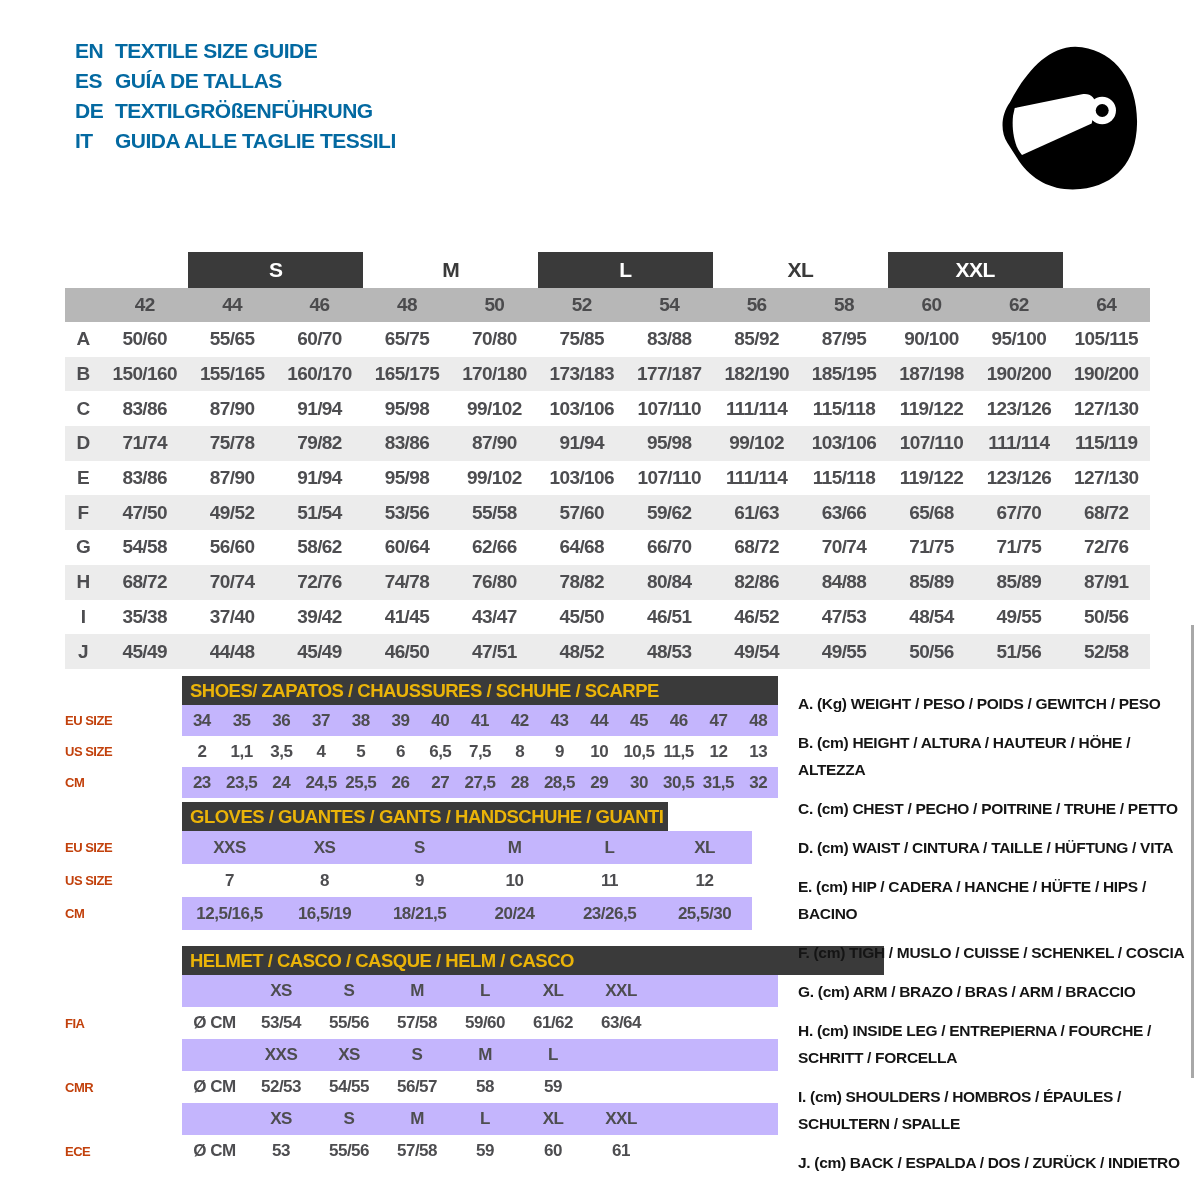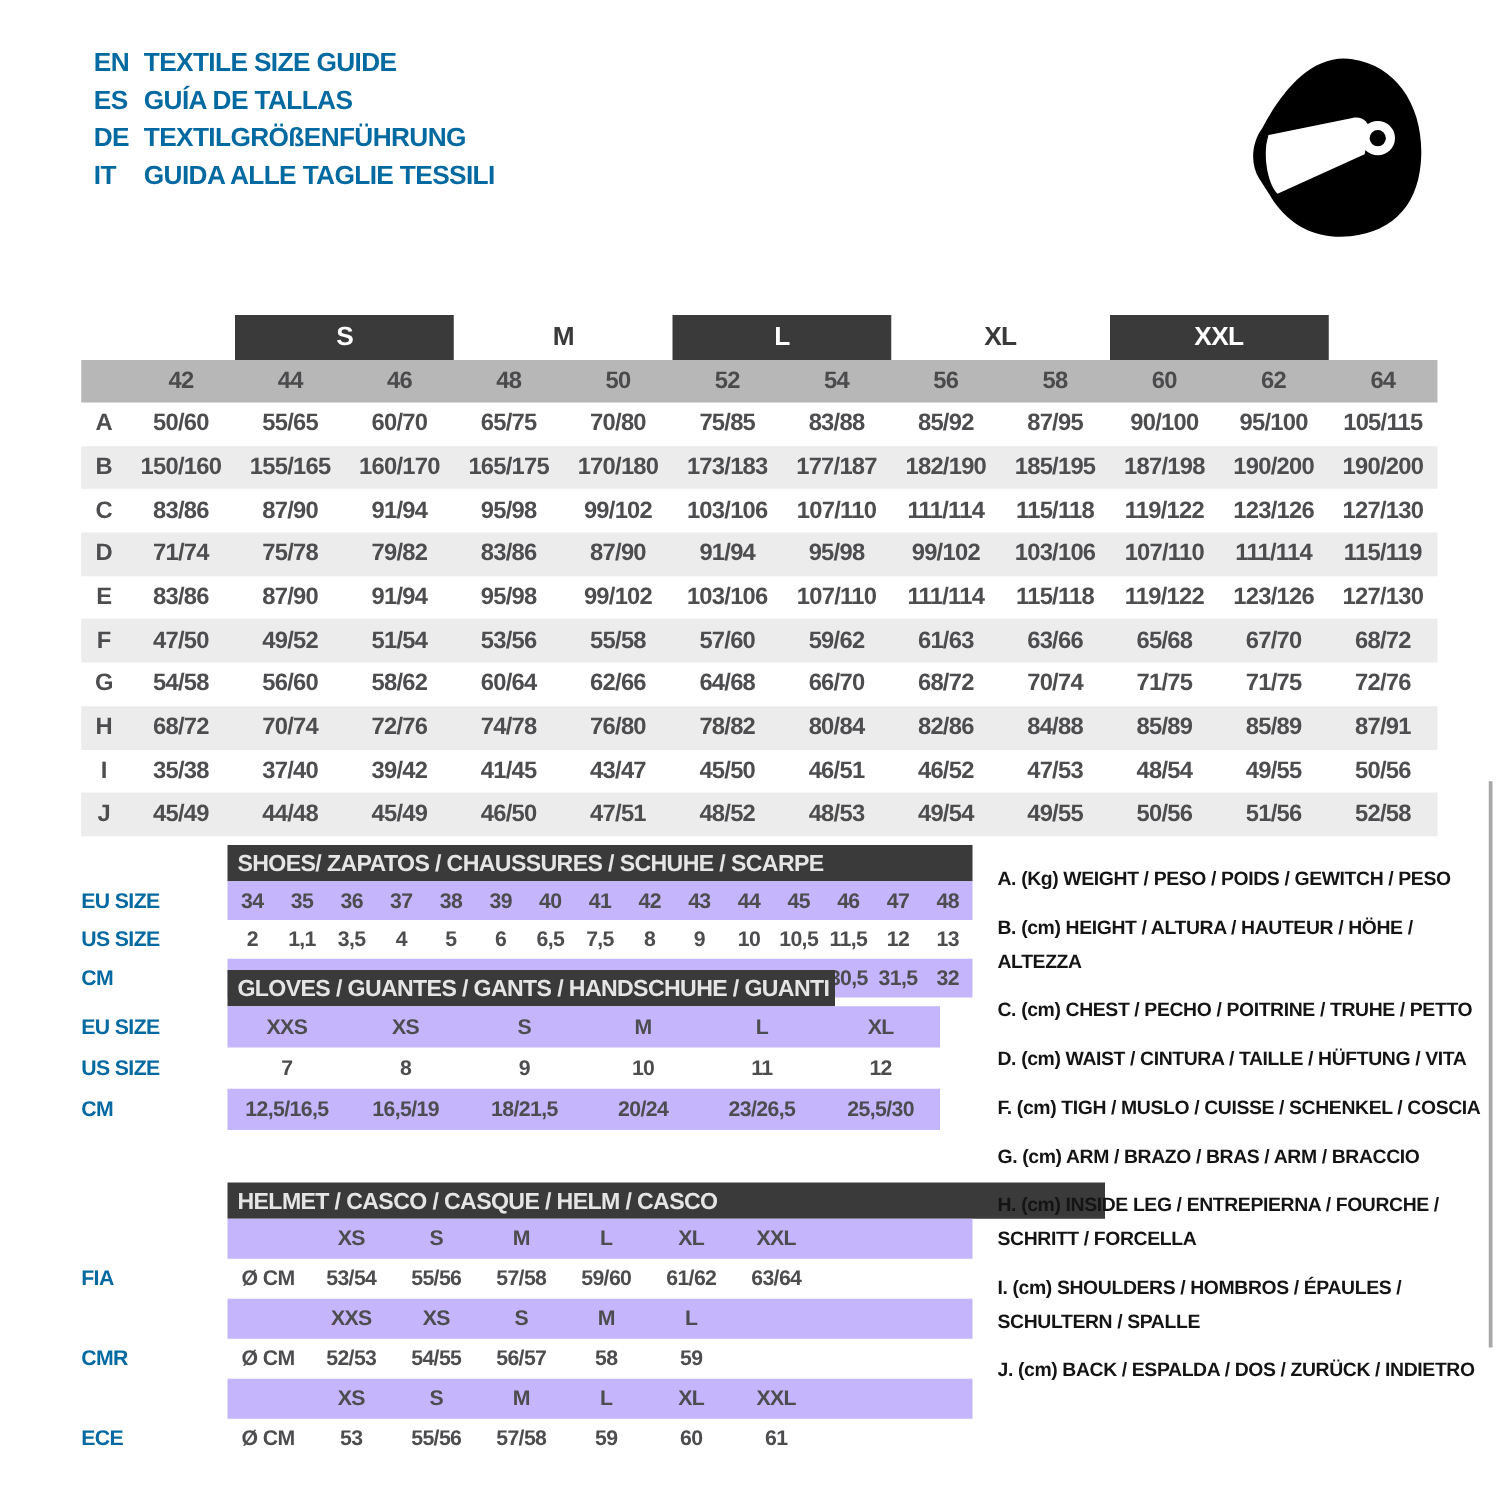--- a/index.html
+++ b/index.html
@@ -24,32 +24,32 @@
   .m-group{grid-row:1;display:flex;align-items:center;justify-content:center;font-size:21px;letter-spacing:-0.5px;color:#3a3a3a;}
   .m-group.boxed{background:#3a3a3a;color:#ffffff;}
   .m-band{height:34px;background:#b7b7b7;}
   .m-band .m-cell{color:#4b4b4d;}
   .m-row{height:34.7px;}
   .m-row.stripe{background:#ececec;}
   .m-cell{display:flex;align-items:center;justify-content:center;font-size:19px;letter-spacing:-0.6px;color:#4d4d50;white-space:nowrap;}
 
   
   .section{position:absolute;left:65px;width:713px;}
-  .bar{margin-left:117px;height:29px;background:#3a3a3a;color:#e5e5e5;display:flex;align-items:center;padding-left:8px;font-size:18.5px;letter-spacing:-0.5px;white-space:nowrap;box-sizing:border-box;}
+  .bar{margin-left:117px;height:29px;background:#3a3a3a;color:#eab308;display:flex;align-items:center;padding-left:8px;font-size:18.5px;letter-spacing:-0.5px;white-space:nowrap;box-sizing:border-box;}
   .section.shoes{top:676px;}
   .section.shoes .bar{width:596px;}
-  .section.gloves{top:776px;text-align:right;}
+  .section.gloves{top:802px;text-align:right;}
   .section.gloves .bar{width:486px;}
   .section.helmet{top:946px;}
   .section.helmet .bar{width:702px;}
   .s-row{display:flex;}
   .section.shoes .s-row{height:31px;}
   .section.gloves .s-row{height:33px;}
   .section.helmet .s-row{height:32px;}
-  .side-label{width:117px;display:flex;align-items:center;color:#0369a1;font-size:17px;letter-spacing:-0.5px;white-space:nowrap;}
+  .side-label{width:117px;display:flex;align-items:center;color:#c2410c;font-size:13px;letter-spacing:-0.5px;white-space:nowrap;}
   .strip{display:grid;}
   .strip.stripe{background:#c4b5fd;}
   .cols15{width:596px;grid-template-columns:repeat(15,1fr);}
   .cols6{width:570px;grid-template-columns:repeat(6,1fr);}
   .helm-strip{width:596px;grid-template-columns:65px repeat(6,68px) 1fr;}
   .s-cell{display:flex;align-items:center;justify-content:center;font-size:17px;letter-spacing:-0.5px;color:#4d4d50;white-space:nowrap;}
 
   
   .legend{position:absolute;left:798px;top:678px;width:398px;}
   .legend-item{font-size:15.5px;line-height:27px;color:#141414;letter-spacing:-0.3px;margin-top:12px;}
@@ -444,20 +444,21 @@
         <div class="s-cell"></div>
       </div>
     </div>
   </div>
 
 <div class="legend">
     <div class="legend-item cond">A. (Kg) WEIGHT / PESO / POIDS / GEWITCH / PESO</div>
     <div class="legend-item cond">B. (cm) HEIGHT / ALTURA / HAUTEUR / HÖHE / ALTEZZA</div>
     <div class="legend-item cond">C. (cm) CHEST / PECHO / POITRINE / TRUHE / PETTO</div>
     <div class="legend-item cond">D. (cm) WAIST / CINTURA / TAILLE / HÜFTUNG / VITA</div>
+    <div class="legend-item cond">E. (cm) HIP / CADERA / HANCHE / HÜFTE / HIPS / BACINO</div>
     <div class="legend-item cond">F. (cm) TIGH / MUSLO / CUISSE / SCHENKEL / COSCIA</div>
     <div class="legend-item cond">G. (cm) ARM / BRAZO / BRAS / ARM / BRACCIO</div>
     <div class="legend-item cond">H. (cm) INSIDE LEG / ENTREPIERNA / FOURCHE / SCHRITT / FORCELLA</div>
     <div class="legend-item cond">I. (cm) SHOULDERS / HOMBROS / ÉPAULES / SCHULTERN / SPALLE</div>
     <div class="legend-item cond">J. (cm) BACK / ESPALDA / DOS / ZURÜCK / INDIETRO</div>
   </div>
 
 <div class="vline"></div>
 
 </body></html>

